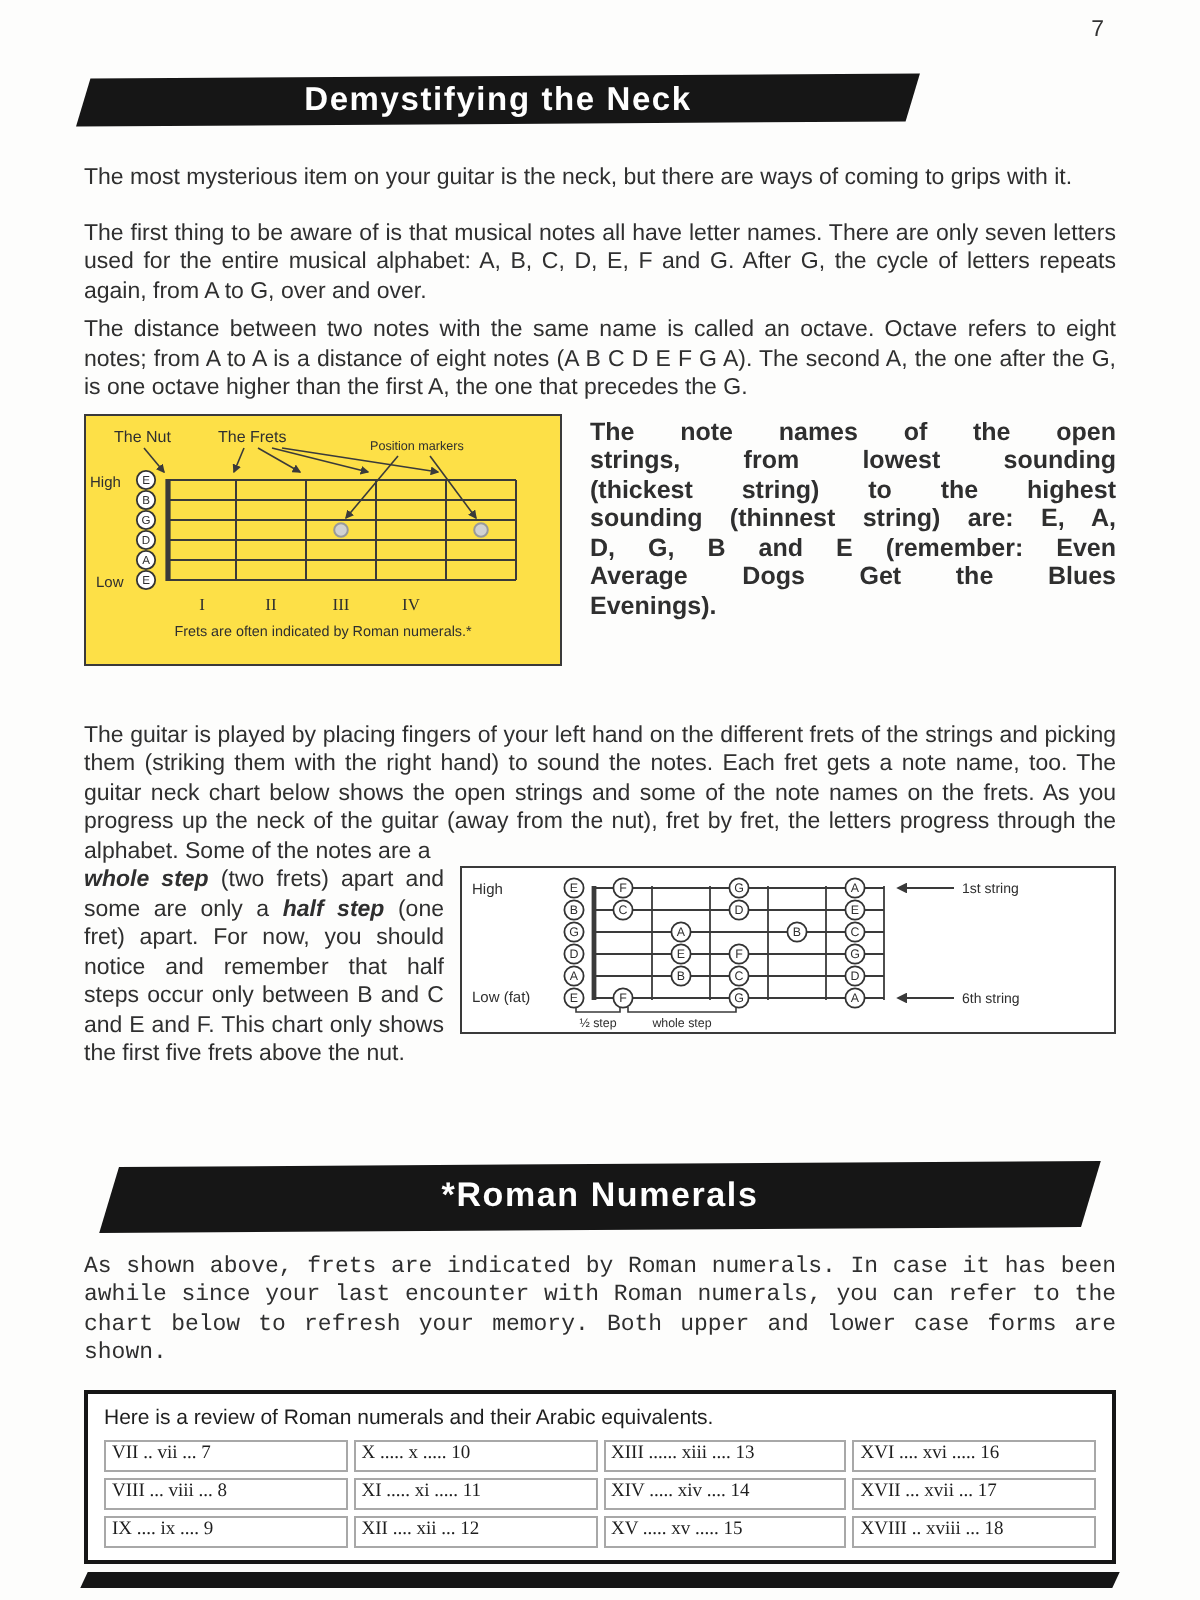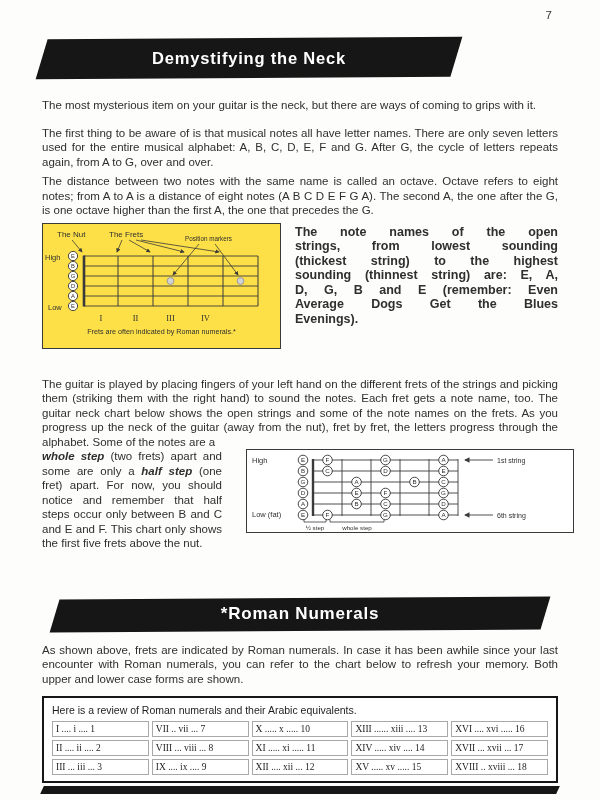--- a/index.html
+++ b/index.html
@@ -2,43 +2,43 @@
 <html><head>
 <meta charset="utf-8">
 <style>
   * { margin:0; padding:0; box-sizing:border-box; }
   html,body { width:600px; height:800px; }
   body { background:#ffffff; font-family:"Liberation Sans", sans-serif; color:#2f2f2f; overflow:hidden; }
   .page { position:relative; width:600px; height:800px; background:#fdfdfc; }
   .page-num { position:absolute; top:9px; right:48px; font-size:11.5px; color:#333; }
   .content { padding:38px 42px 0 42px; }
 
-  .banner { position:relative; height:40px; }
+  .banner { position:relative; height:24px; }
   .banner .bg { position:absolute; inset:0; background:#161616; transform:skewX(-17deg) rotate(-0.35deg); }
   .banner .txt { position:relative; display:flex; justify-content:center; align-items:center; height:100%;
                  color:#fff; font-size:16.5px; font-weight:bold; letter-spacing:0.8px; }
   .banner.main { width:414px; }
   .banner.roman { width:490px; height:33px; margin:47px 0 0 13px; }
   .banner.roman .txt { font-size:17px; }
 
   .body-text { font-size:11.5px; line-height:14.5px; text-align:justify; color:#2f2f2f; }
   .p1 { margin-top:20px; }
   .p2 { margin-top:13px; }
   .p3 { margin-top:5px; }
 
   .diagram-row { display:flex; gap:14px; margin-top:5px; align-items:flex-start; }
   .neck-box { flex:none; width:239px; height:126px; border:1px solid #3a3a3a; background:#fde047; }
   .open-col { flex:1; font-size:12.5px; line-height:14.5px; text-align:justify; word-spacing:10px; margin-top:2px;font-weight:bold; }
 
   .p4 { margin-top:28px; }
-  .wrap-row { display:flex; gap:24px; align-items:flex-start; }
+  .wrap-row { display:flex; gap:8px; align-items:flex-start; }
   .narrow-col { flex:none; width:180px; }
   .chart-box { flex:none; width:328px; height:84px; border:1px solid #3a3a3a; background:#fff; }
 
-  .p5 { margin-top:12px; }
+  .p5 { margin-top:12px;font-family:Liberation Mono, monospace; }
 
   .table-box { margin-top:10px; border:2px solid #161616; padding:6px 8px 6px 8px; background:#fff; }
   .table-caption { font-size:10.5px; color:#1e1e1e; }
   .num-grid { display:flex; gap:3px; margin-top:5px; }
   .num-col { display:flex; flex-direction:column; gap:3px; flex:1; }
   .num-cell { border:1px solid #a8a8a8; padding:1.5px 3px; font-family:"Liberation Serif", serif;
               font-size:9.5px; line-height:11px; white-space:nowrap; color:#1e1e1e; }
 
   .bottom-bar { position:absolute; left:42px; right:42px; bottom:6px; height:8px; background:#161616; transform:skewX(-25deg); }
 
@@ -243,25 +243,20 @@
       <div class="bg"></div>
       <span class="txt">*Roman Numerals</span>
     </div>
 
     <p class="body-text p5">As shown above, frets are indicated by Roman numerals.  In case it has been awhile since your last encounter with Roman numerals, you can refer to the chart below to refresh your memory.  Both upper and lower case forms are shown.</p>
 
     <div class="table-box">
       <div class="table-caption">Here is a review of Roman numerals and their Arabic equivalents.</div>
       <div class="num-grid">
         <div class="num-col">
-          <div class="num-cell">I .... i .... 1</div>
-          <div class="num-cell">II .... ii .... 2</div>
-          <div class="num-cell">III ... iii ... 3</div>
-        </div>
-        <div class="num-col">
           <div class="num-cell">VII .. vii ... 7</div>
           <div class="num-cell">VIII ... viii ... 8</div>
           <div class="num-cell">IX .... ix .... 9</div>
         </div>
         <div class="num-col">
           <div class="num-cell">X ..... x ..... 10</div>
           <div class="num-cell">XI ..... xi ..... 11</div>
           <div class="num-cell">XII .... xii ... 12</div>
         </div>
         <div class="num-col">

